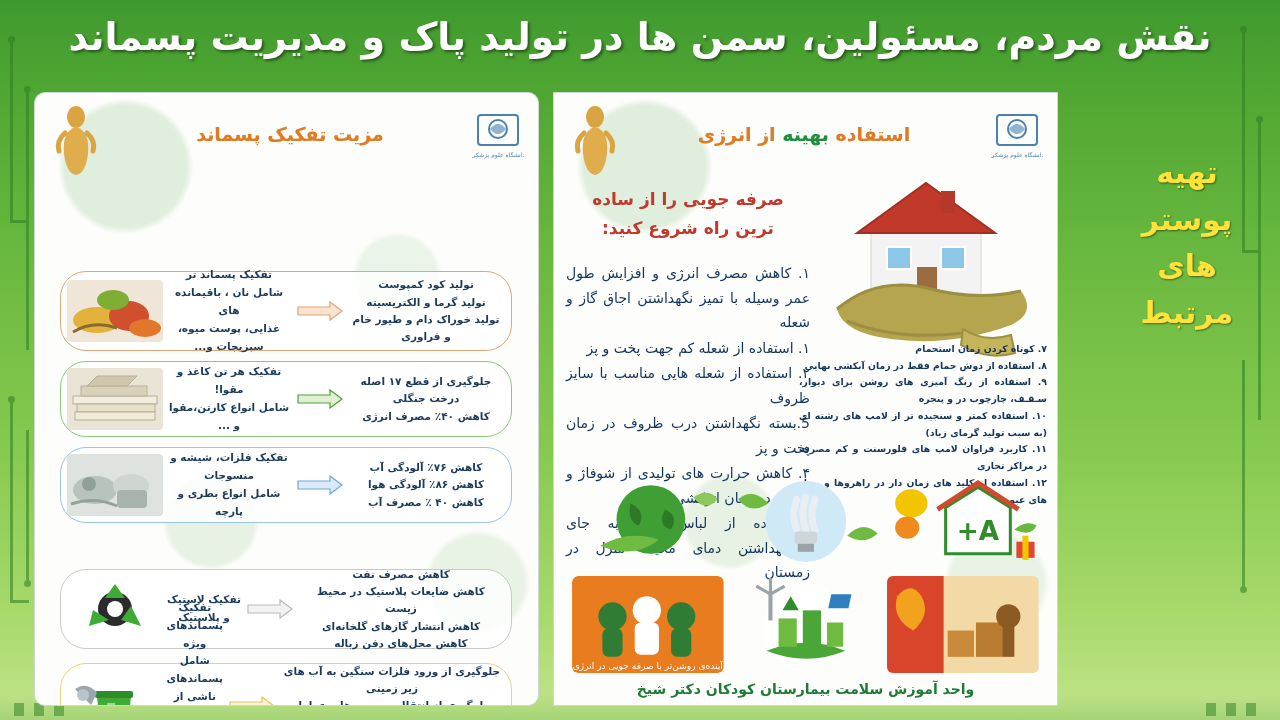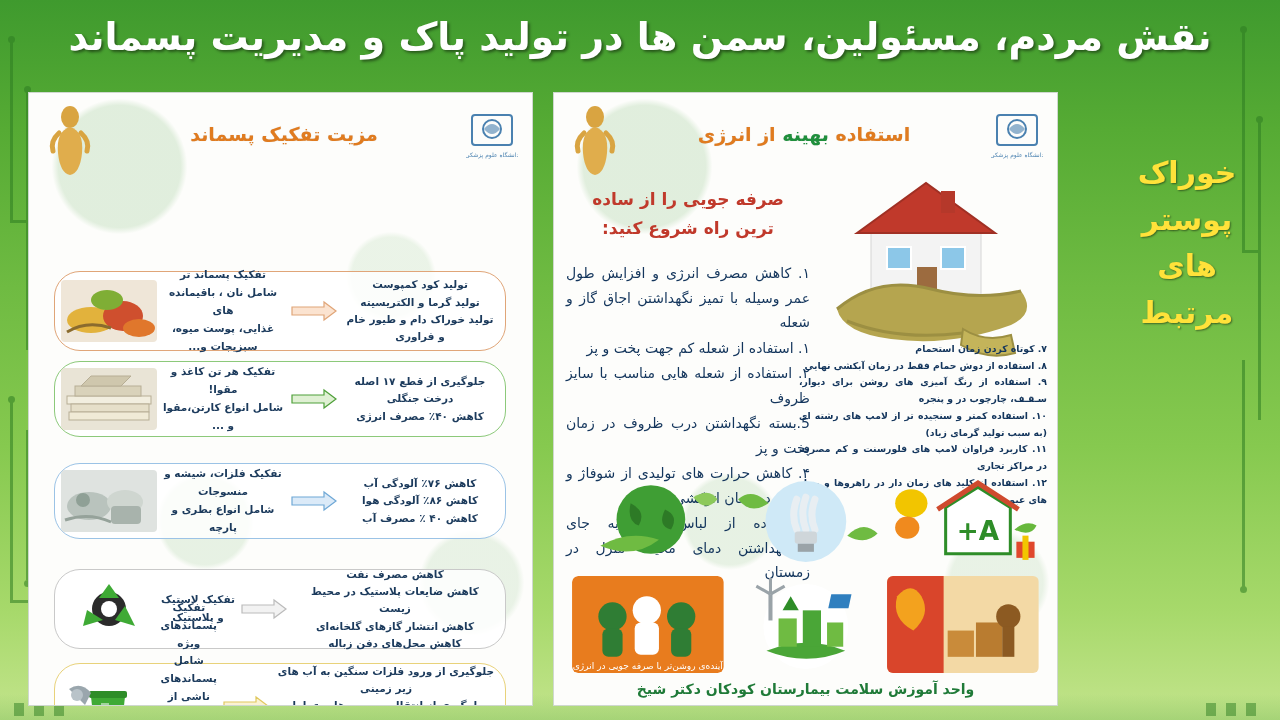--- a/index.html
+++ b/index.html
@@ -103,21 +103,21 @@
     content: "";
     position: absolute;
     inset: 0;
     background:
       radial-gradient(circle at 18% 12%, rgba(190,220,185,.45) 0 9%, rgba(0,0,0,0) 10%),
       radial-gradient(circle at 72% 30%, rgba(200,226,195,.35) 0 7%, rgba(0,0,0,0) 8%),
       radial-gradient(circle at 35% 70%, rgba(198,224,193,.4) 0 8%, rgba(0,0,0,0) 9%),
       radial-gradient(circle at 88% 80%, rgba(195,222,190,.35) 0 7%, rgba(0,0,0,0) 8%);
     pointer-events: none;
   }
-  .poster-left { left: 28px; width: 503px; }
+  .poster-left { left: 34px; width: 503px; border-radius: 11px; }
   .poster-right { left: 553px; width: 503px; }
 
   .poster-logo {
     position: absolute;
     top: 16px;
     right: 14px;
     width: 52px;
     height: 54px;
     opacity: .85;
   }
@@ -290,21 +290,21 @@
     <div class="seg" style="left:34px;"></div>
     <div class="seg" style="left:54px;"></div>
     <div class="seg" style="left:1206px;"></div>
     <div class="seg" style="left:1226px;"></div>
     <div class="seg" style="left:1246px;"></div>
   </div>
 
   <div class="title">نقش مردم، مسئولین، سمن ها در تولید پاک و مدیریت پسماند</div>
 
   <div class="right-caption">
-    <div>خوراک</div>
+    <div>تهیه</div>
     <div>پوستر های</div>
     <div>مرتبط</div>
   </div>
 
   <div class="poster poster-left">
 
     <svg class="poster-logo" viewBox="0 0 52 54">
       <rect x="6" y="6" width="40" height="30" rx="3" fill="none" stroke="#2b6ca3" stroke-width="2"></rect>
       <circle cx="26" cy="20" r="9" fill="none" stroke="#2b6ca3" stroke-width="2"></circle>
       <path d="M18 20 q8 -10 16 0 q-8 10 -16 0z" fill="#2b6ca3" opacity=".6"></path>
@@ -359,21 +359,21 @@
           <rect width="96" height="62" fill="#e9e4d6"></rect>
           <rect x="6" y="28" width="84" height="8" fill="#f2eedf" stroke="#b7ae95"></rect>
           <rect x="10" y="36" width="78" height="8" fill="#e6dfc9" stroke="#b7ae95"></rect>
           <rect x="8" y="44" width="80" height="8" fill="#f0ead6" stroke="#b7ae95"></rect>
           <rect x="14" y="18" width="66" height="10" fill="#d9d2ba" stroke="#b7ae95"></rect>
           <path d="M20 18 l10 -10 l40 0 l-10 10z" fill="#cfc7ad" stroke="#b7ae95"></path>
         </svg>
       </div>
     </div>
 
-    <div class="row" style="top:354px;height:76px;border-color:#9bc3e6;margin-top:16px;">
+    <div class="row" style="top:354px;height:76px;border-color:#9bc3e6;">
       <div class="txt-right" style="white-space:pre-line;">کاهش ۷۶٪ آلودگی آب
 کاهش ۸۶٪ آلودگی هوا
 کاهش ۴۰ ٪ مصرف آب</div>
       <div class="arrow">
         <svg width="48" height="22" viewBox="0 0 48 22">
             <path d="M46 11 L34 2 L34 7 L2 7 L2 15 L34 15 L34 20 Z" fill="#dbeaf8" stroke="#6fa8d6" stroke-width="1.2"></path>
           </svg>
       </div>
       <div class="txt-left" style="white-space:pre-line;">تفکیک فلزات، شیشه و منسوجات
 شامل انواع بطری و پارچه</div>

